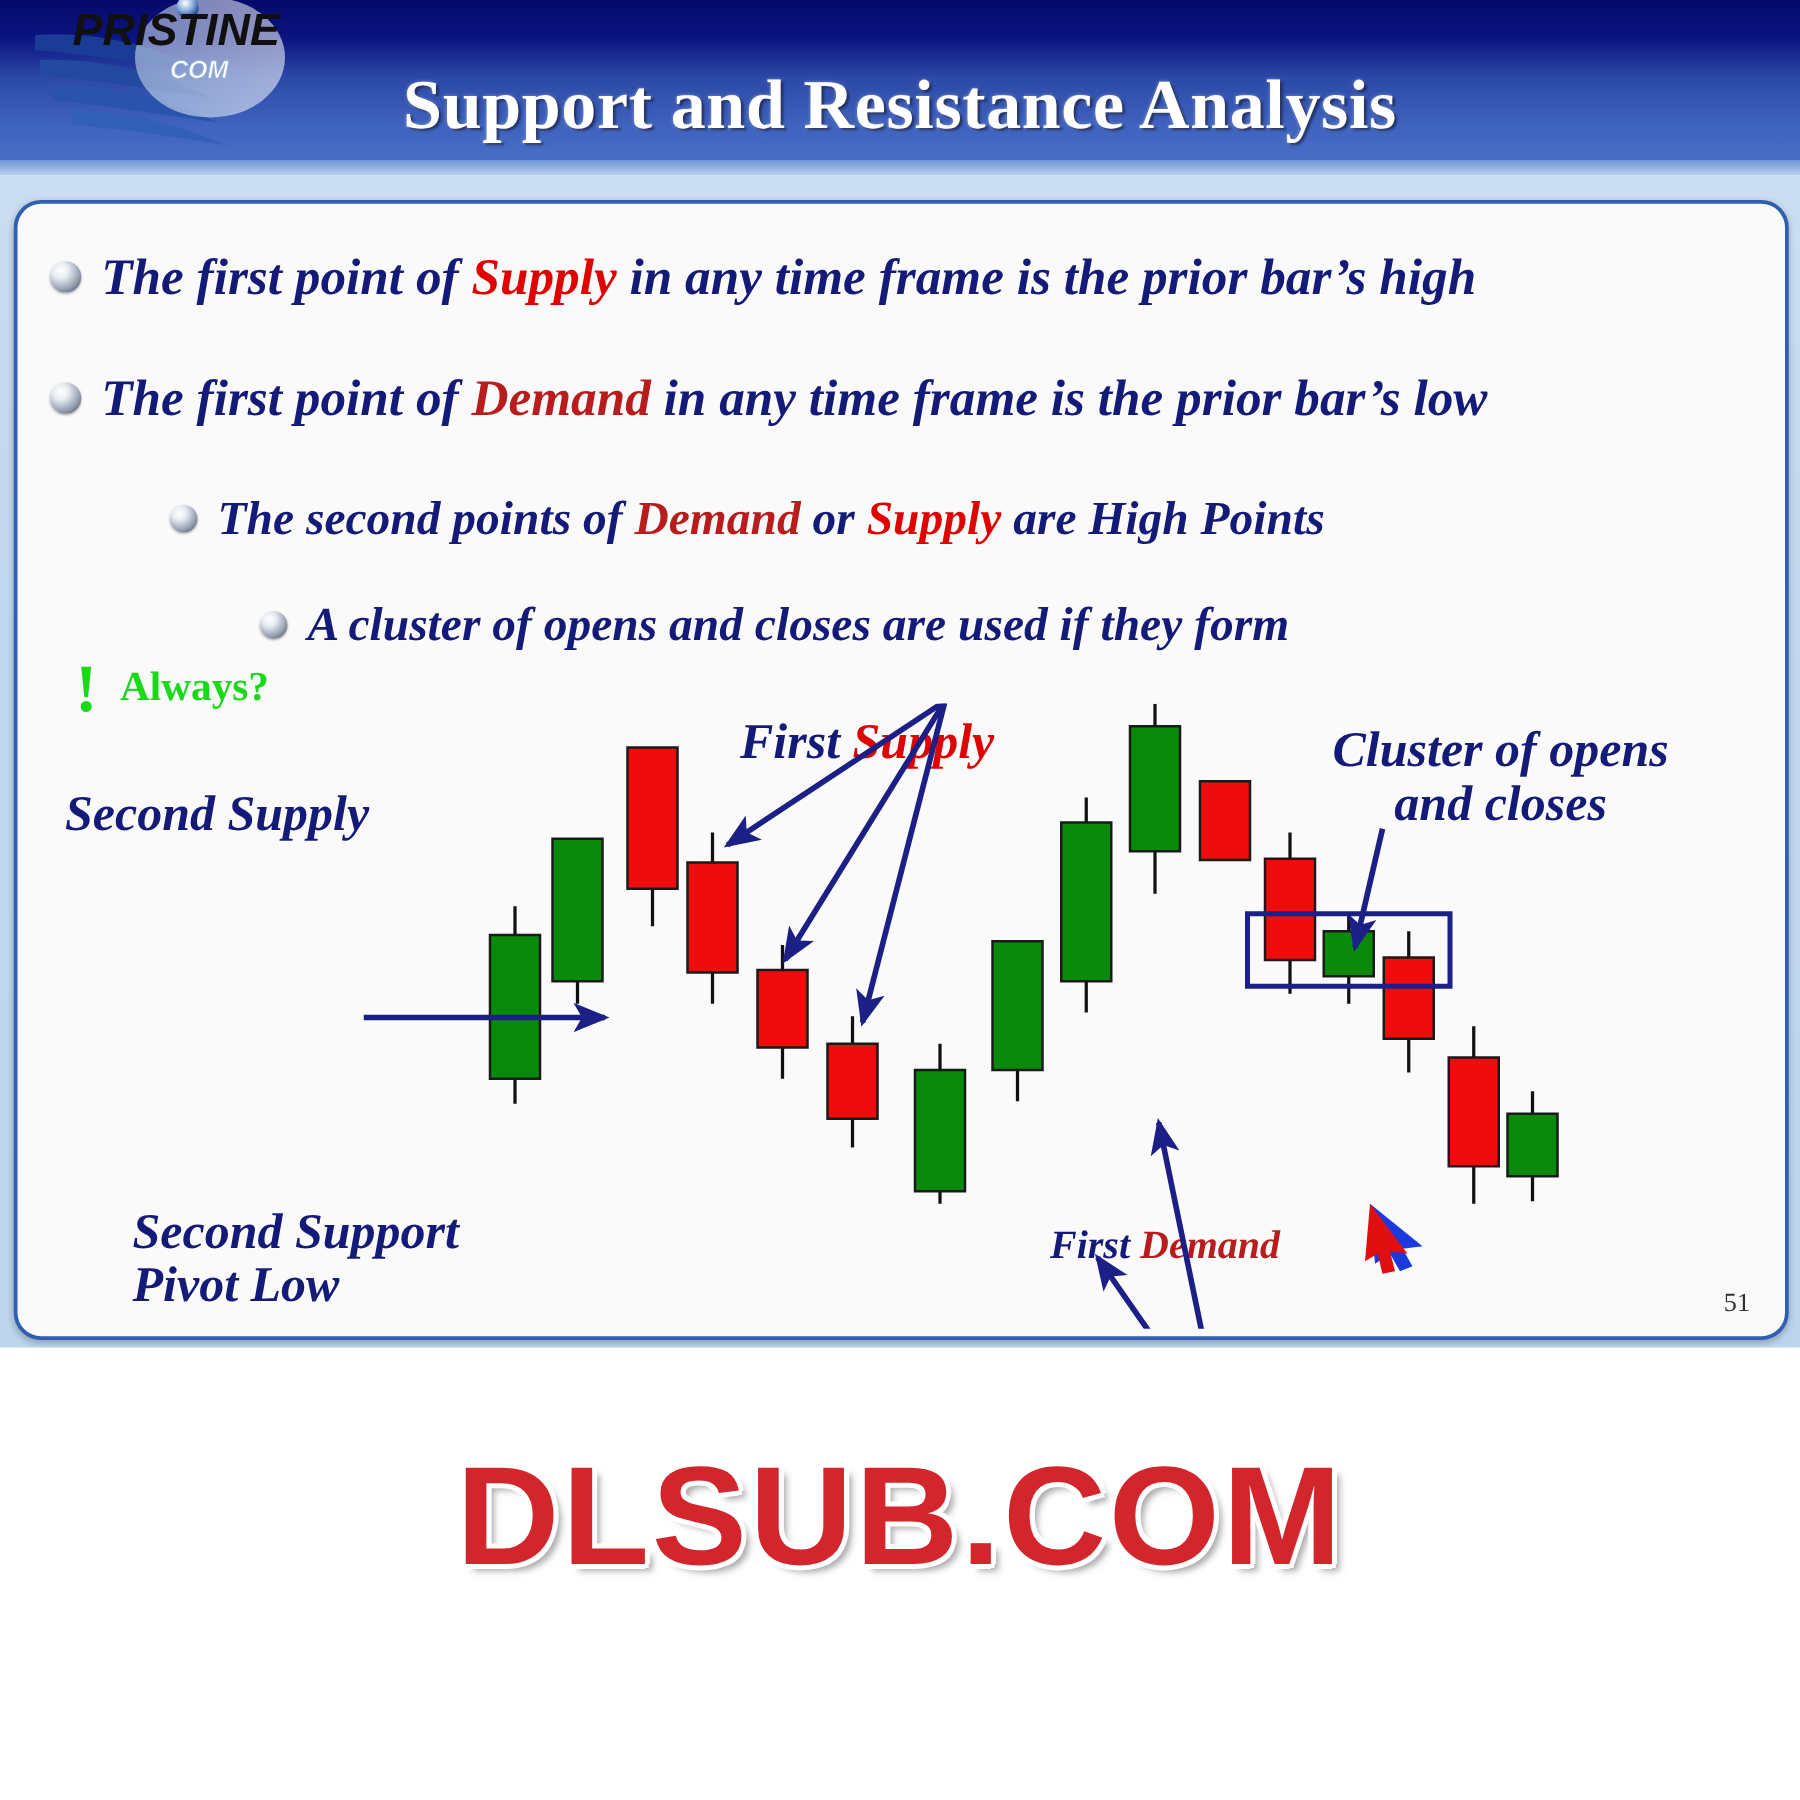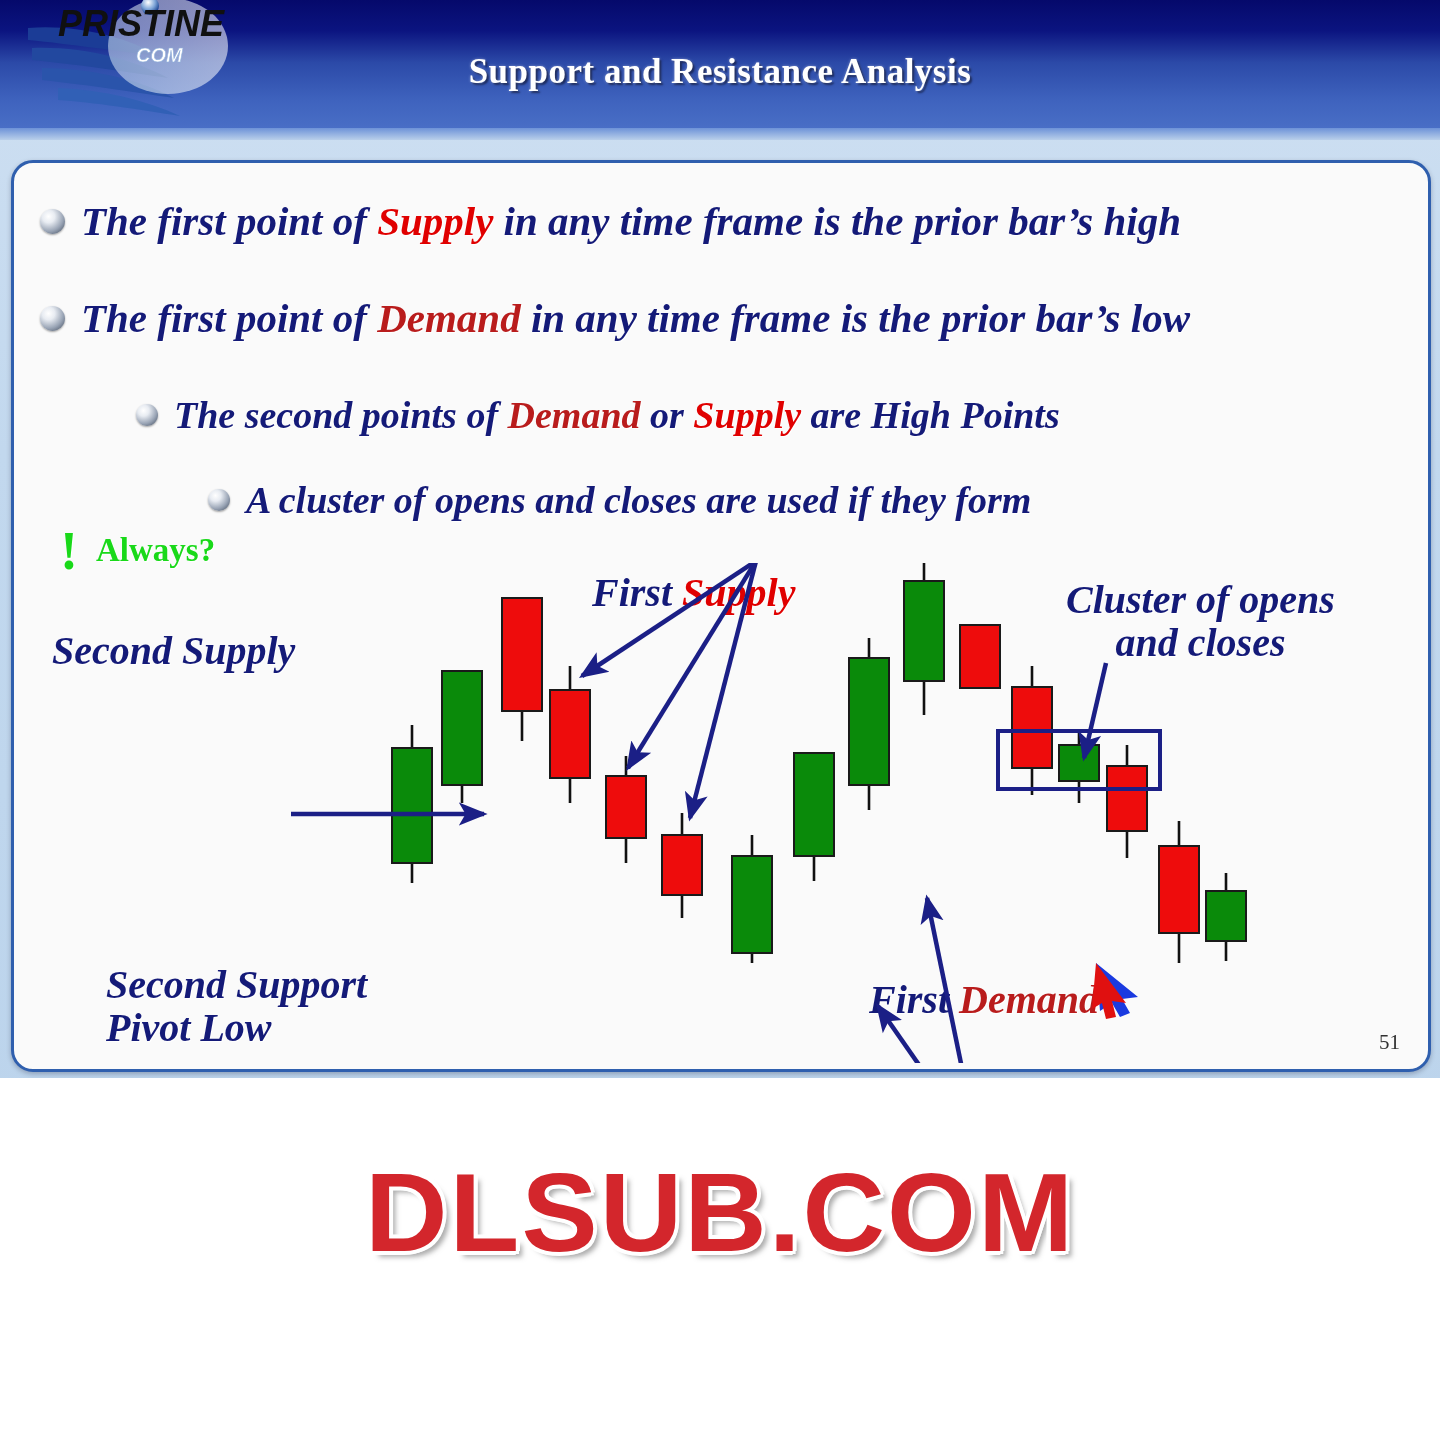--- a/index.html
+++ b/index.html
@@ -23,21 +23,21 @@
   .hdr-band{
     position:absolute;left:0;top:0;width:1440px;height:140px;
     background:linear-gradient(180deg,#05096b 0%,#0b1480 22%,#2c4aa8 45%,#3f63be 72%,#4d73c9 100%);
   }
   .hdr-band:after{
     content:"";position:absolute;left:0;bottom:0;width:100%;height:12px;
     background:linear-gradient(180deg,#6d92d8 0%,#b9cfea 100%);
   }
   .hdr-title{
     position:absolute;left:0;top:52px;width:1440px;text-align:center;
-    font-size:35px;font-weight:bold;color:#ffffff;
+    font-size:56px;font-weight:bold;color:#ffffff;
     letter-spacing:.5px;
     text-shadow:2px 2px 2px rgba(0,0,20,.55), 0 0 3px rgba(255,255,255,.4);
     font-family:"Liberation Serif", serif;
   }
 
   
   .logo{position:absolute;left:18px;top:-6px;width:285px;height:140px;}
   .logo svg{display:block;}
 
   
@@ -102,21 +102,21 @@
     font-weight:bold;font-style:italic;
     color:#141a78;
     white-space:nowrap;
     text-shadow:1px 1px 0 rgba(255,255,255,.85);
     line-height:1.08;
   }
   .a-pivhigh{left:38px;top:466px;font-size:40px;}
   .a-firstsupply{left:578px;top:408px;font-size:40px;}
   .a-cluster{left:1052px;top:415px;font-size:40px;text-align:center;}
   .a-pivlow{left:92px;top:800px;font-size:40px;}
-  .a-firstdemand{left:855px;top:815px;font-size:40px;}
+  .a-firstdemand{left:826px;top:815px;font-size:32px;}
 
   .pagenum{
     position:absolute;right:28px;bottom:14px;
     font-family:"Liberation Serif", serif;
     font-size:21px;color:#303030;
   }
 
   
   #watermark{
     position:absolute;left:0;top:1078px;width:1440px;height:362px;

